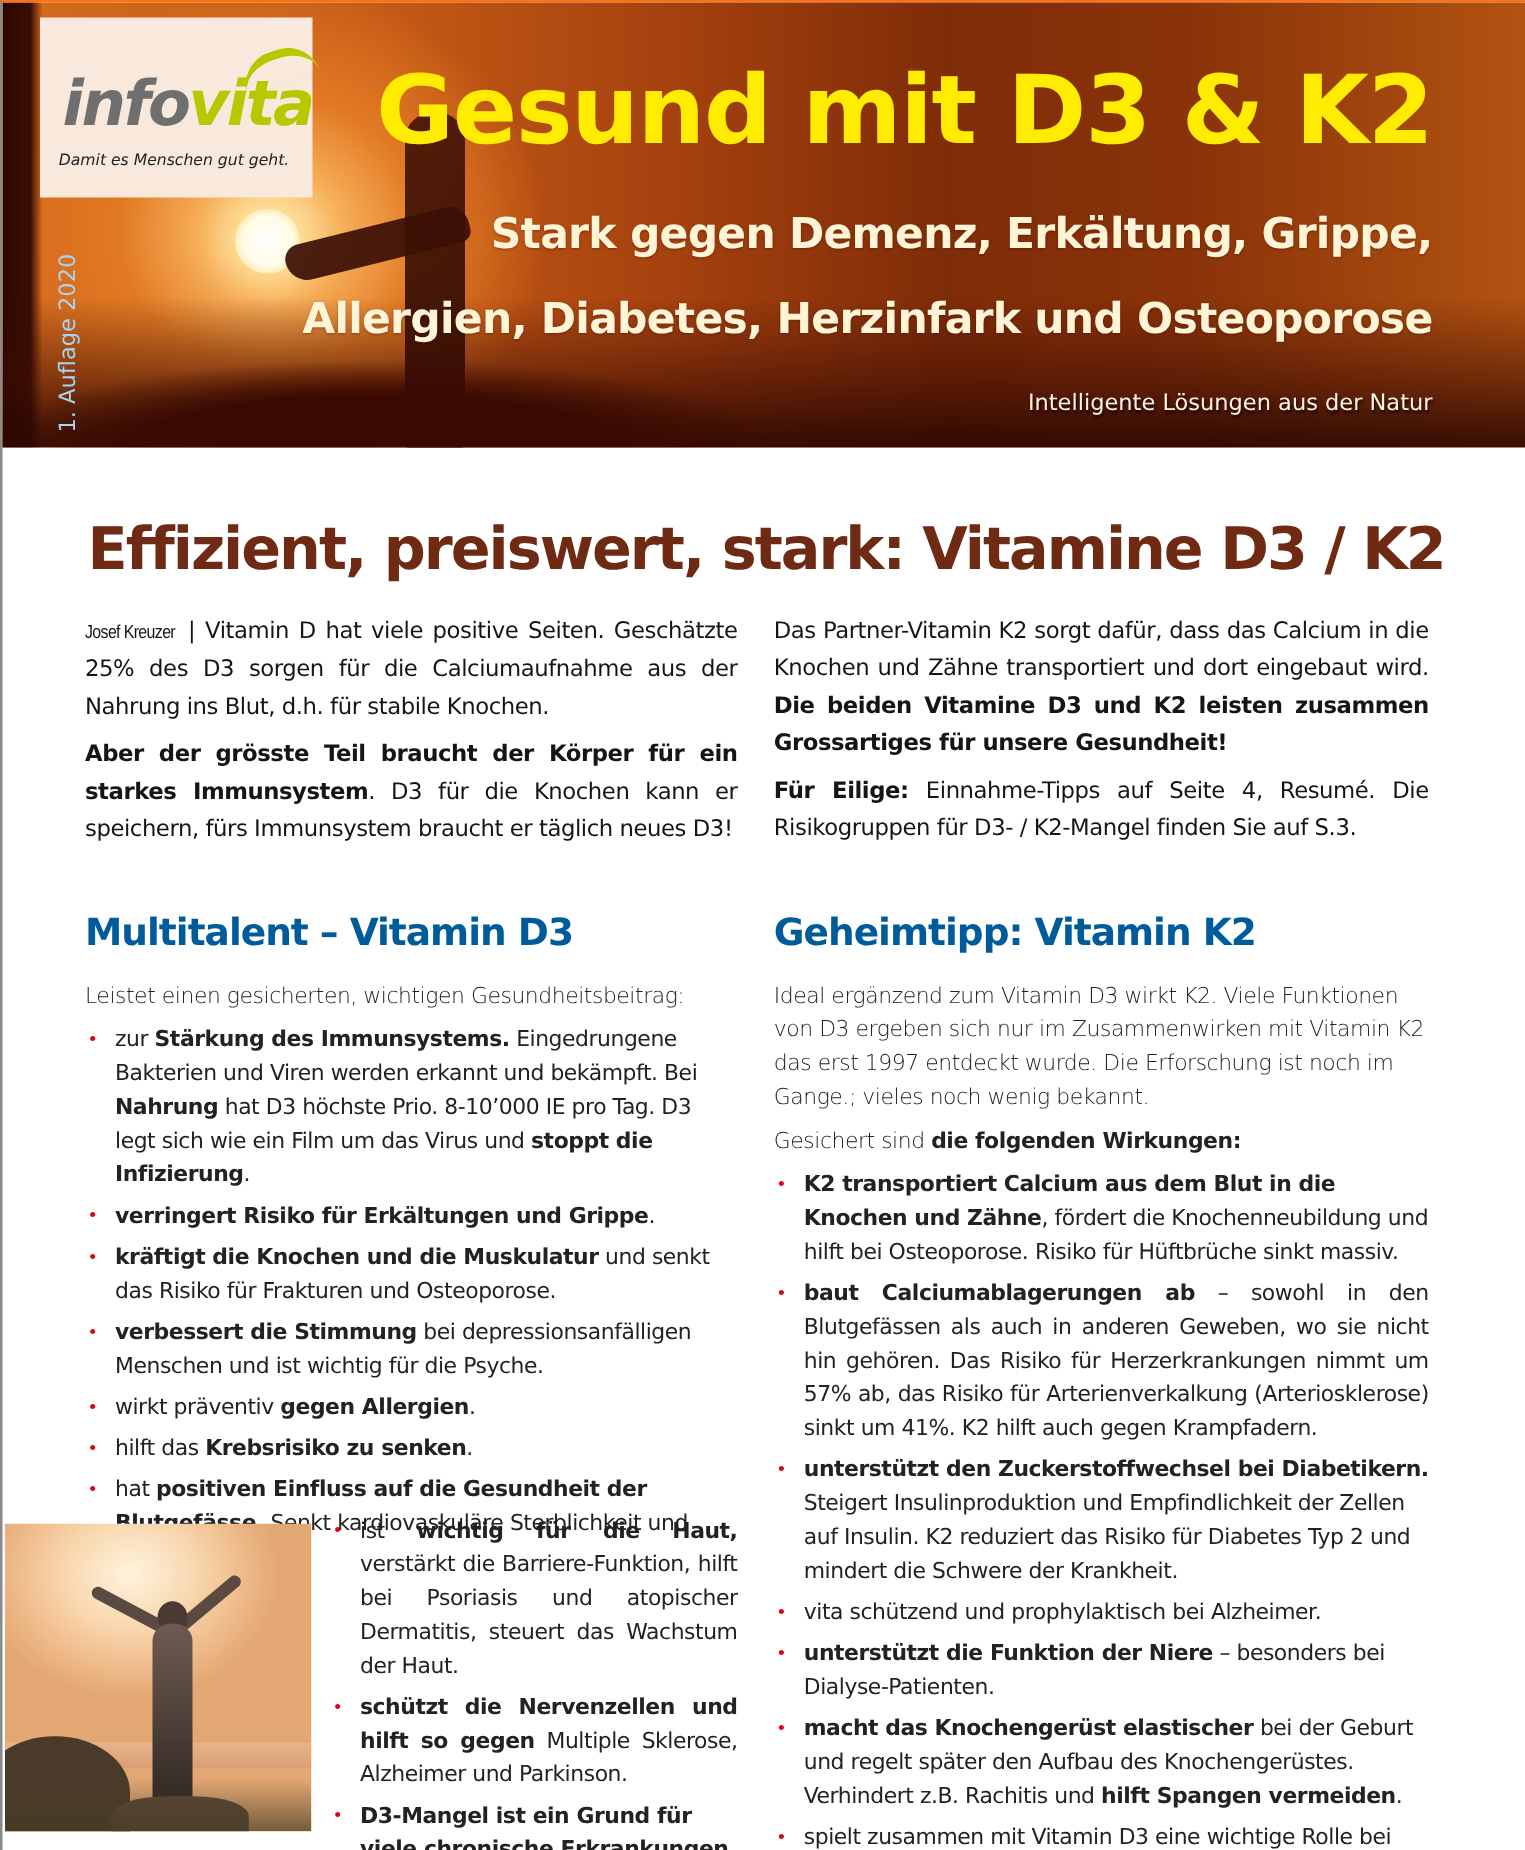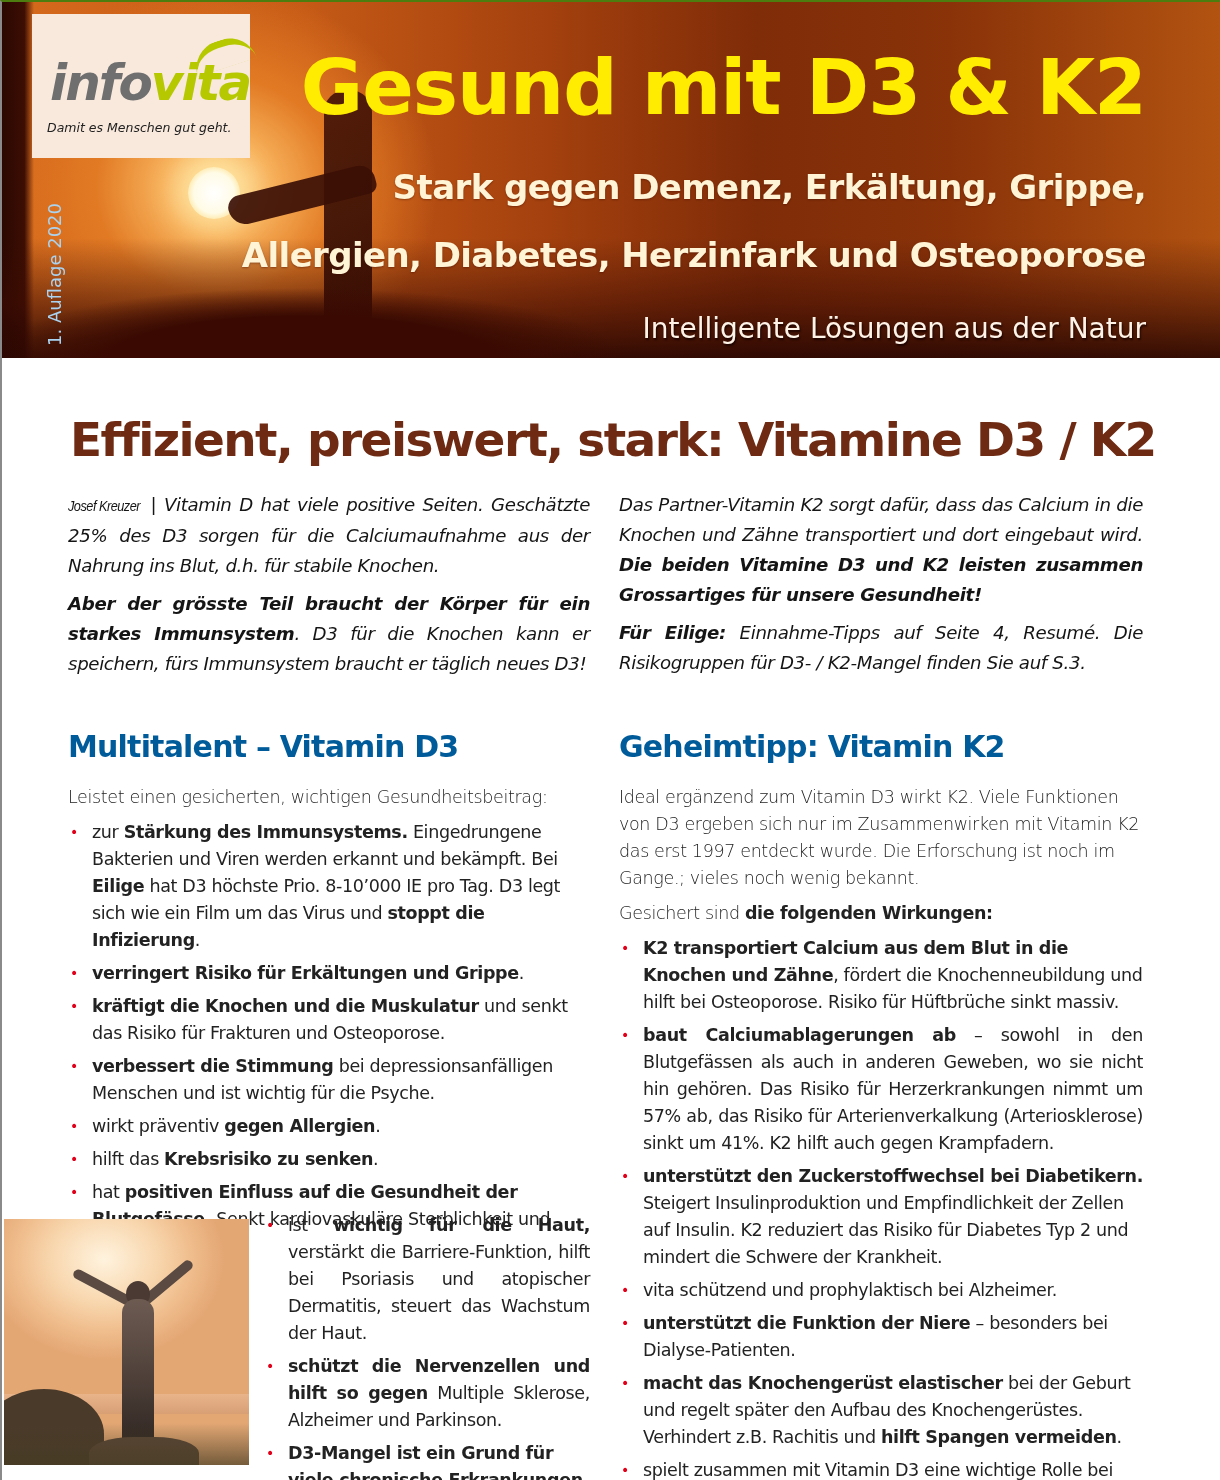--- a/index.html
+++ b/index.html
@@ -1,19 +1,19 @@
 <!DOCTYPE html>
 <html><head>
   <meta charset="utf-8">
   <style>
     * { box-sizing: border-box; margin: 0; padding: 0; }
     html, body { width: 1220px; height: 1480px; overflow: hidden; background: #ffffff; }
     body { font-family: "Liberation Sans", "DejaVu Sans", sans-serif; color: #1a1a1a; position: relative; }
 
-    .page { position: absolute; left: 0; top: 0; width: 1220px; height: 1480px; border-left: 2px solid #8a8a8a; border-top: 2px solid #4d7c0f; background: #fff; }
+    .page { position: absolute; left: 0; top: 0; width: 1220px; height: 1480px; border-left: 2px solid #8a8a8a; border-top: 2px solid #f97316; background: #fff; }
 
     
     .banner {
       position: absolute; left: 0; top: 0; width: 1218px; height: 356px; overflow: hidden;
       background:
         radial-gradient(ellipse 220px 200px at 215px 185px, #ffe6a8 0%, #f7b05a 25%, #e27a24 55%, rgba(200,90,20,0) 100%),
         linear-gradient(90deg, #d66a1c 0%, #c55a16 25%, #a3400e 45%, #7f2c08 62%, #8a3309 78%, #b25311 100%);
     }
     .banner-ground {
       position: absolute; left: 0; bottom: 0; width: 100%; height: 120px;
@@ -32,32 +32,32 @@
     .logo-vita { color: #b5c800; }
     .logo-swoosh { position: absolute; left: 160px; top: 26px; width: 62px; height: 28px; border-top: 7px solid #b5c800; border-radius: 60px 60px 0 0; transform: rotate(-18deg); }
     .logo-tagline { position: absolute; left: 15px; top: 106px; font-family: "DejaVu Sans", sans-serif; font-style: italic; font-size: 12.5px; color: #222; white-space: nowrap; }
 
     .edition { position: absolute; left: 42px; top: 344px; transform: rotate(-90deg); transform-origin: left top; font-family: "DejaVu Sans", sans-serif; font-size: 18px; color: #a9d3f0; white-space: nowrap; }
 
     .banner-title { position: absolute; right: 74px; top: 48px; font-family: "DejaVu Sans", sans-serif; font-weight: bold; font-size: 76px; letter-spacing: -1px; color: #ffec00; line-height: 1; white-space: nowrap; }
     .banner-sub { position: absolute; right: 74px; font-family: "DejaVu Sans", sans-serif; font-weight: bold; font-size: 34px; letter-spacing: -0.6px; color: #fff4d6; line-height: 1; white-space: nowrap; text-shadow: 0 1px 2px rgba(60,10,0,0.4); }
     .banner-sub.l1 { top: 168px; }
     .banner-sub.l2 { top: 236px; margin-left: 20px; }
-    .banner-slogan { position: absolute; right: 74px; top: 310px; font-family: "DejaVu Sans", sans-serif; font-size: 28px; color: #fff3e8; white-space: nowrap; text-shadow: 1px 2px 2px rgba(20,0,0,0.8); }
+    .banner-slogan { position: absolute; right: 74px; top: 310px; font-family: "DejaVu Sans", sans-serif; font-size: 18px; color: #fff3e8; white-space: nowrap; text-shadow: 1px 2px 2px rgba(20,0,0,0.8); }
 
     
     .headline { position: absolute; left: 68px; top: 412px; font-family: "DejaVu Sans", sans-serif; font-size: 47px; letter-spacing: -1.6px; color: #6e2a12; white-space: nowrap; line-height: 1.1; }
 
     
     .col { position: absolute; font-family: "DejaVu Sans", sans-serif; font-size: 18.2px; line-height: 30px; color: #151515; letter-spacing: -0.35px; }
     .col-left { left: 66px; width: 522px; }
     .col-right { left: 617px; width: 524px; }
     .intro-left { top: 488px; }
     .intro-right { top: 488px; }
-    .intro p { text-align: justify; margin-bottom: 8px; font-style: italic; }
+    .intro p { text-align: justify; margin-bottom: 8px; }
     .author { font-family: "Liberation Sans", sans-serif; font-size: 15px; letter-spacing: -0.6px; transform: scaleX(0.85); display: inline-block; transform-origin: left; margin-right: -10px; }
     b { font-weight: bold; }
 
     .section-title { font-family: "DejaVu Sans", sans-serif; font-size: 30px; letter-spacing: -0.8px; color: #005b9a; line-height: 1; margin-bottom: 22px; white-space: nowrap; }
     .sec-left { top: 730px; }
     .sec-right { top: 730px; }
 
     .lead { font-size: 17.5px; line-height: 27px; margin-bottom: 8px; font-weight: 300; color: #222; }
     ul.bullets { list-style: none; }
     ul.bullets li { position: relative; padding-left: 24px; font-size: 17.5px; line-height: 27px; margin-bottom: 6px; color: #222; }
@@ -113,21 +113,21 @@
 
   <div class="col col-right intro intro-right">
     <p><span>Das Partner-Vitamin K2 sorgt dafür, dass das Calcium in die Knochen und Zähne transportiert und dort eingebaut wird. </span><b>Die beiden Vitamine D3 und K2 leisten zusammen Grossartiges für unsere Gesundheit!</b></p>
     <p><b>Für Eilige:</b><span> Einnahme-Tipps auf Seite 4, Resumé. Die Risikogruppen für D3- / K2-Mangel finden Sie auf S.3.</span></p>
   </div>
 
   <div class="col col-left sec-left">
     <h2 class="section-title">Multitalent – Vitamin D3</h2>
     <p class="lead">Leistet einen gesicherten, wichtigen Gesundheitsbeitrag:</p>
     <ul class="bullets">
-      <li><span class="dot">•</span><span>zur </span><b>Stärkung des Immunsystems.</b><span> Eingedrungene Bakterien und Viren werden erkannt und bekämpft. Bei </span><b>Eilige</b><span> hat D3 höchste Prio. 8-10’000 IE pro Tag. D3 legt sich wie ein Film um das Virus und </span><b>stoppt die Infizierung</b><span>.</span></li>
+      <li><span class="dot">•</span><span>zur </span><b>Stärkung des Immunsystems.</b><span> Eingedrungene Bakterien und Viren werden erkannt und bekämpft. Bei </span><b>Nahrung</b><span> hat D3 höchste Prio. 8-10’000 IE pro Tag. D3 legt sich wie ein Film um das Virus und </span><b>stoppt die Infizierung</b><span>.</span></li>
       <li><span class="dot">•</span><span></span><b>verringert Risiko für Erkältungen und Grippe</b><span>.</span></li>
       <li><span class="dot">•</span><span></span><b>kräftigt die Knochen und die Muskulatur</b><span> und senkt das Risiko für Frakturen und Osteoporose.</span></li>
       <li><span class="dot">•</span><span></span><b>verbessert die Stimmung</b><span> bei depressionsanfälligen Menschen und ist wichtig für die Psyche.</span></li>
       <li><span class="dot">•</span><span>wirkt präventiv </span><b>gegen Allergien</b><span>.</span></li>
       <li><span class="dot">•</span><span>hilft das </span><b>Krebsrisiko zu senken</b><span>.</span></li>
       <li><span class="dot">•</span><span>hat </span><b>positiven Einfluss auf die Gesundheit der Blutgefässe.</b><span> Senkt kardiovaskuläre Sterblichkeit und Blutdruck.</span></li>
     </ul>
   </div>
 
   <div class="photo">

